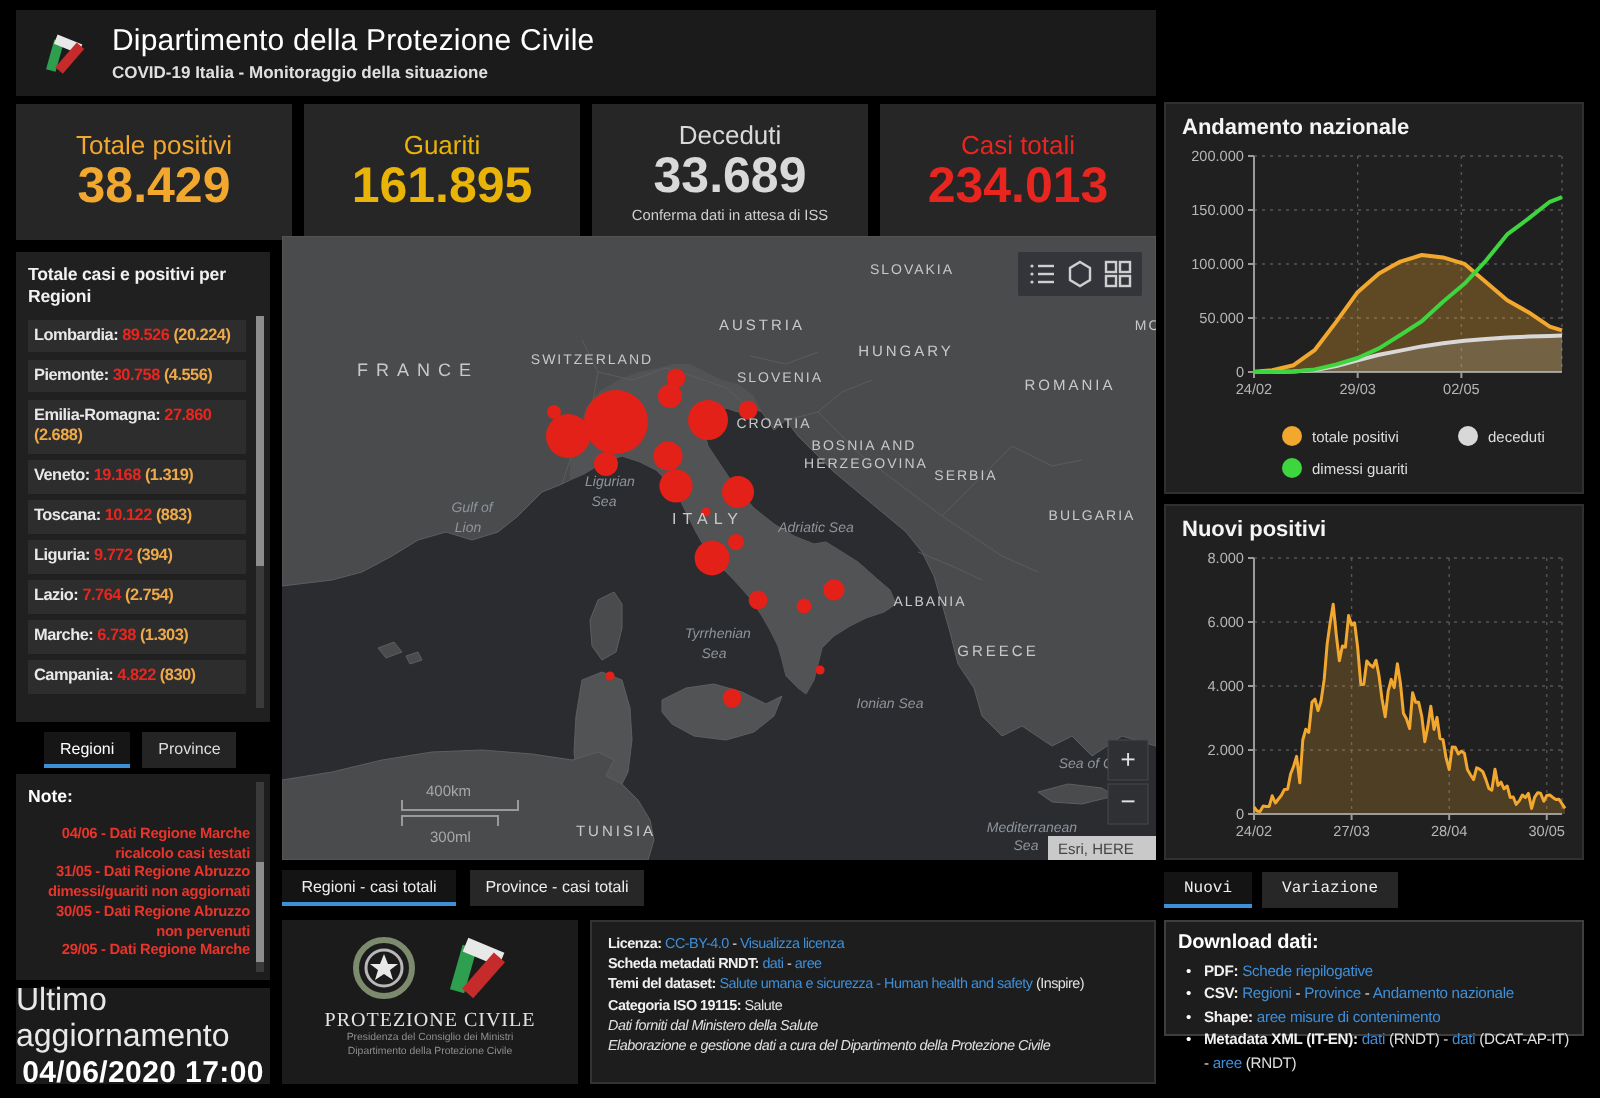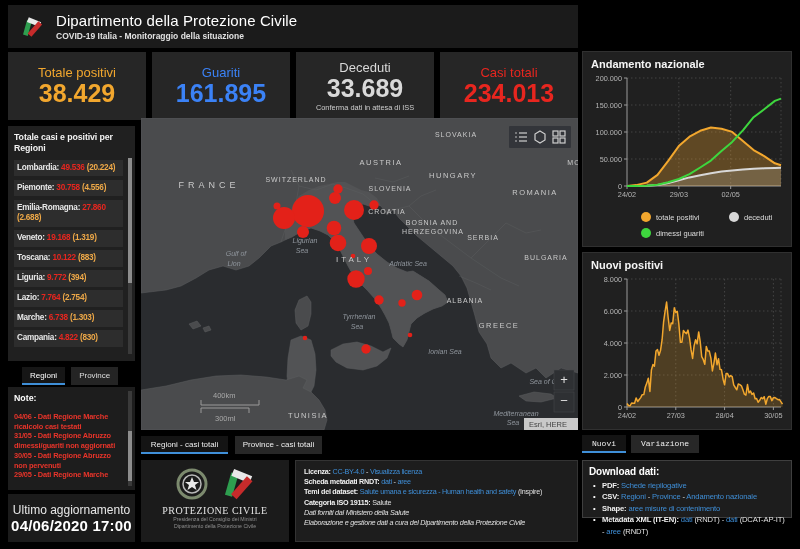--- a/index.html
+++ b/index.html
@@ -7,38 +7,38 @@
 .abs { position:absolute; }
 #header { left:8px; top:5px; width:570px; height:43px; background:#1b1b1b; display:flex; align-items:center; padding-left:10px; }
 #header .htext { margin-left:10px; }
 #header .title { color:#fff; font-size:15px; font-weight:500; letter-spacing:.1px; }
 #header .subtitle { color:#e0e0e0; font-size:8.5px; font-weight:bold; margin-top:2px; }
 #stats { left:8px; top:52px; width:570px; height:68px; display:flex; gap:6px; }
 .stat-card { flex:1; background:#262626; display:flex; flex-direction:column; align-items:center; justify-content:center; }
 .stat-label { font-size:13px; font-weight:500; }
 .stat-value { font-size:25px; font-weight:bold; line-height:1.08; }
 .stat-note { font-size:7.4px; color:#cfcfcf; margin-top:1px; }
-.c-orange { color:#f2a72e; } .c-green { color:#3b82f6; } .c-white { color:#d9d9d9; } .c-red { color:#e8261f; }
+.c-orange { color:#f2a72e; } .c-green { color:#eab308; } .c-white { color:#d9d9d9; } .c-red { color:#e8261f; }
 #regions-panel { left:8px; top:126px; width:127px; height:235px; background:#202020; padding:6px 12px 4px 6px; }
 #regions-title { color:#f2f2f2; font-size:8.8px; font-weight:bold; line-height:1.3; margin-bottom:5px; letter-spacing:-0.1px; }
 .region-row { background:#2d2d2d; margin-bottom:3.5px; padding:3px 3px; font-size:8.2px; font-weight:bold; line-height:1.28; letter-spacing:-0.25px; }
 .region-row .rname { color:#e8e8e8; }
 .region-row .rtot { color:#e8261f; }
 .region-row .rpos { color:#efa948; }
 .vscroll { position:absolute; width:4px; background:#3a3a3a; }
 .vthumb { position:absolute; width:4px; background:#8d8d8d; }
 #left-tabs { left:16px; top:364px; }
 .tab { display:inline-block; font-size:8px; color:#ddd; padding:4px 8px 3px; background:#1c1c1c; margin-left:6px; }
 .tab.active { background:#161616; color:#fff; border-bottom:2px solid #3f8fd8; }
 .tab:not(.active) { border-bottom:2px solid transparent; background:#242424; }
 #notes-panel { left:8px; top:387px; width:127px; height:103px; background:#1d1d1d; padding:6px 10px 4px 6px; overflow:hidden; }
 #notes-title { color:#fff; font-size:8.8px; font-weight:bold; margin-bottom:9px; }
-.note-item { color:#e8342a; font-size:7.4px; font-weight:bold; line-height:9.7px; letter-spacing:-0.15px; }
+.note-item { color:#e8342a; font-size:7.4px; font-weight:bold; line-height:9.7px; letter-spacing:-0.15px;text-align:right; }
 #update-panel { left:8px; top:494px; width:127px; height:48px; background:#1b1b1b; display:flex; flex-direction:column; align-items:center; justify-content:center; }
-#update-label { color:#e8e8e8; font-size:12px; }
+#update-label { color:#e8e8e8; font-size:16px; }
 #update-value { color:#fff; font-size:15px; font-weight:bold; letter-spacing:.2px; }
 #map { left:141px; top:118px; width:437px; height:312px; background:#2a2c2f; }
 #map-tabs { left:141px; top:433px; }
 .mtab { display:inline-block; font-size:8px; color:#eee; padding:4px 0 3px; background:#1c1c1c; margin-right:7px; width:87px; text-align:center; border-bottom:2px solid transparent; }
 .mtab.active { background:#141414; border-bottom:2px solid #3f8fd8; }
 .mtab:not(.active) { background:#272727; }
 #bottom-logo { left:141px; top:460px; width:148px; height:82px; background:#1b1b1b; display:flex; flex-direction:column; align-items:center; padding-top:6px; }
 #pc-name { font-family:"Liberation Serif",serif; color:#e5e5e5; font-size:10px; letter-spacing:.5px; margin-top:3px; }
 .pc-sub { color:#8f8f8f; font-size:5.2px; line-height:1.35; text-align:center; }
 #bottom-license { left:295px; top:460px; width:283px; height:82px; background:#1d1d1d; border:1px solid #333; padding:6px 8px; }
@@ -96,21 +96,21 @@
   </div>
   <div class="stat-card">
     <div class="stat-label c-red">Casi totali</div>
     <div class="stat-value c-red">234.013</div>
   </div>
 </div>
 
 <div id="regions-panel" class="abs">
   <div id="regions-title">Totale casi e positivi per Regioni</div>
   <div id="regions-rows">
-      <div class="region-row"><span class="rname">Lombardia: </span><span class="rtot">49.536</span> <span class="rpos">(20.224)</span></div>
+      <div class="region-row"><span class="rname">Lombardia: </span><span class="rtot">89.526</span> <span class="rpos">(20.224)</span></div>
       <div class="region-row"><span class="rname">Piemonte: </span><span class="rtot">30.758</span> <span class="rpos">(4.556)</span></div>
       <div class="region-row"><span class="rname">Emilia-Romagna: </span><span class="rtot">27.860</span> <span class="rpos">(2.688)</span></div>
       <div class="region-row"><span class="rname">Veneto: </span><span class="rtot">19.168</span> <span class="rpos">(1.319)</span></div>
       <div class="region-row"><span class="rname">Toscana: </span><span class="rtot">10.122</span> <span class="rpos">(883)</span></div>
       <div class="region-row"><span class="rname">Liguria: </span><span class="rtot">9.772</span> <span class="rpos">(394)</span></div>
       <div class="region-row"><span class="rname">Lazio: </span><span class="rtot">7.764</span> <span class="rpos">(2.754)</span></div>
       <div class="region-row"><span class="rname">Marche: </span><span class="rtot">6.738</span> <span class="rpos">(1.303)</span></div>
       <div class="region-row"><span class="rname">Campania: </span><span class="rtot">4.822</span> <span class="rpos">(830)</span></div>
     </div>
   <div class="vscroll" style="right:3px; top:32px; height:196px;">

